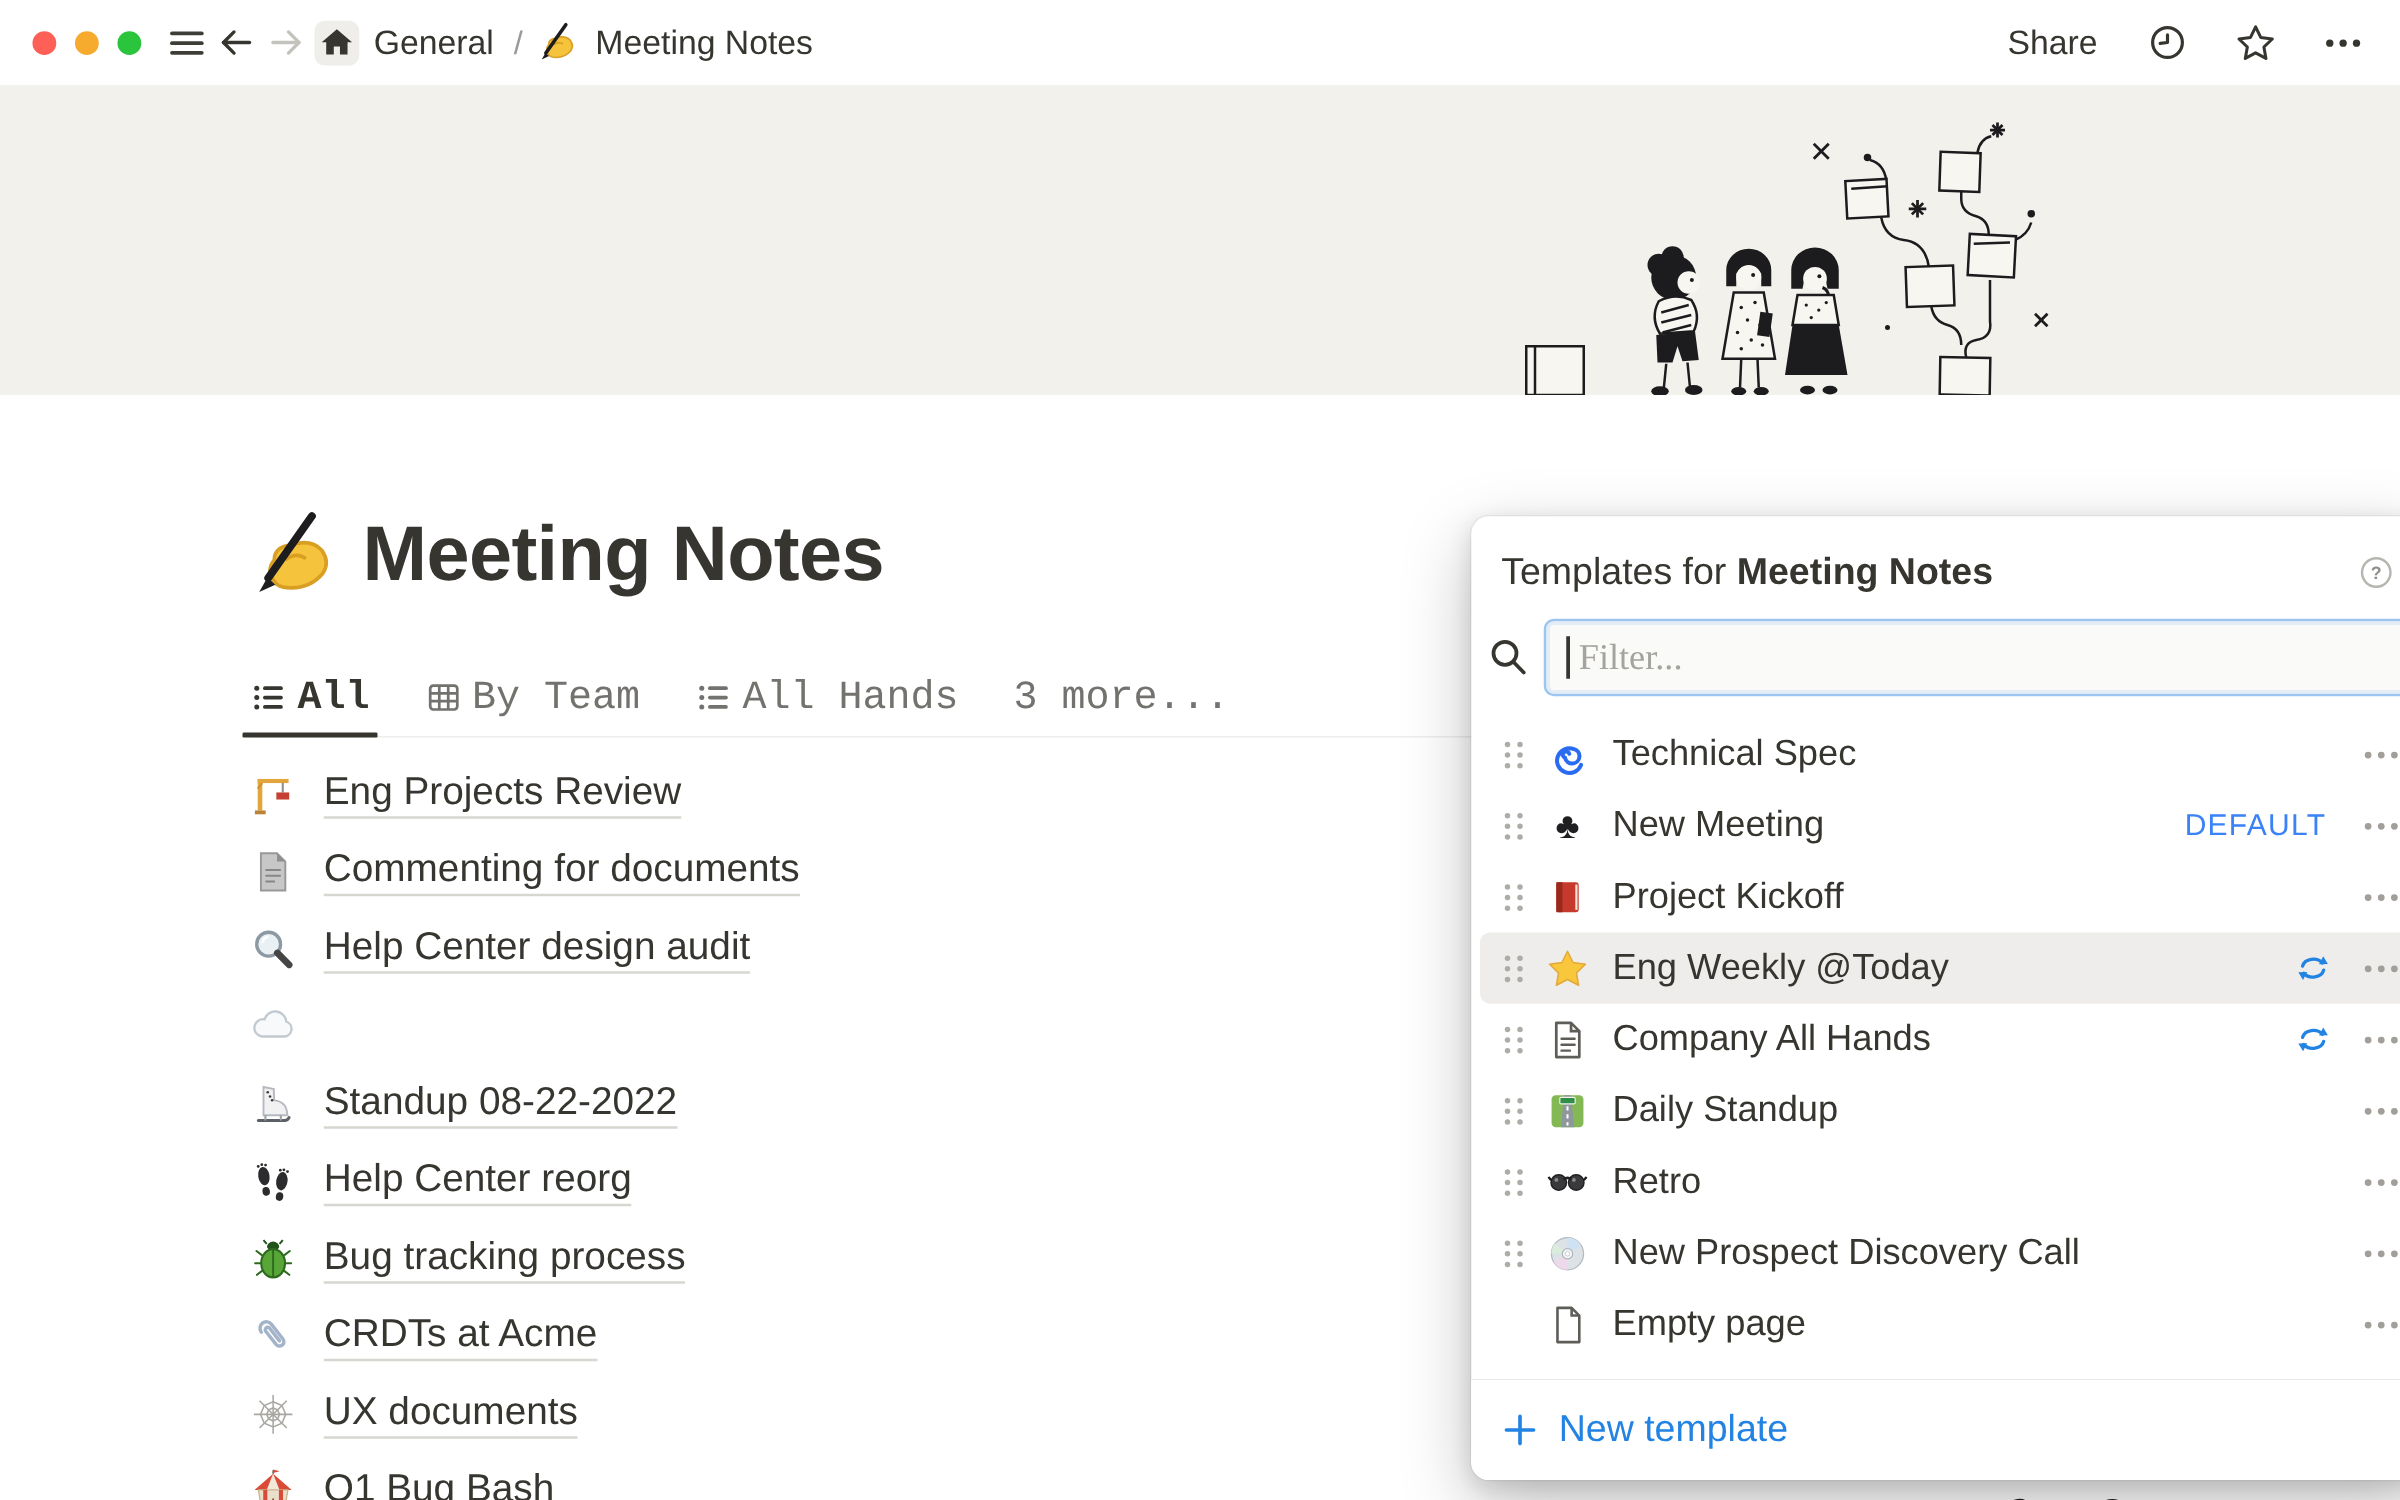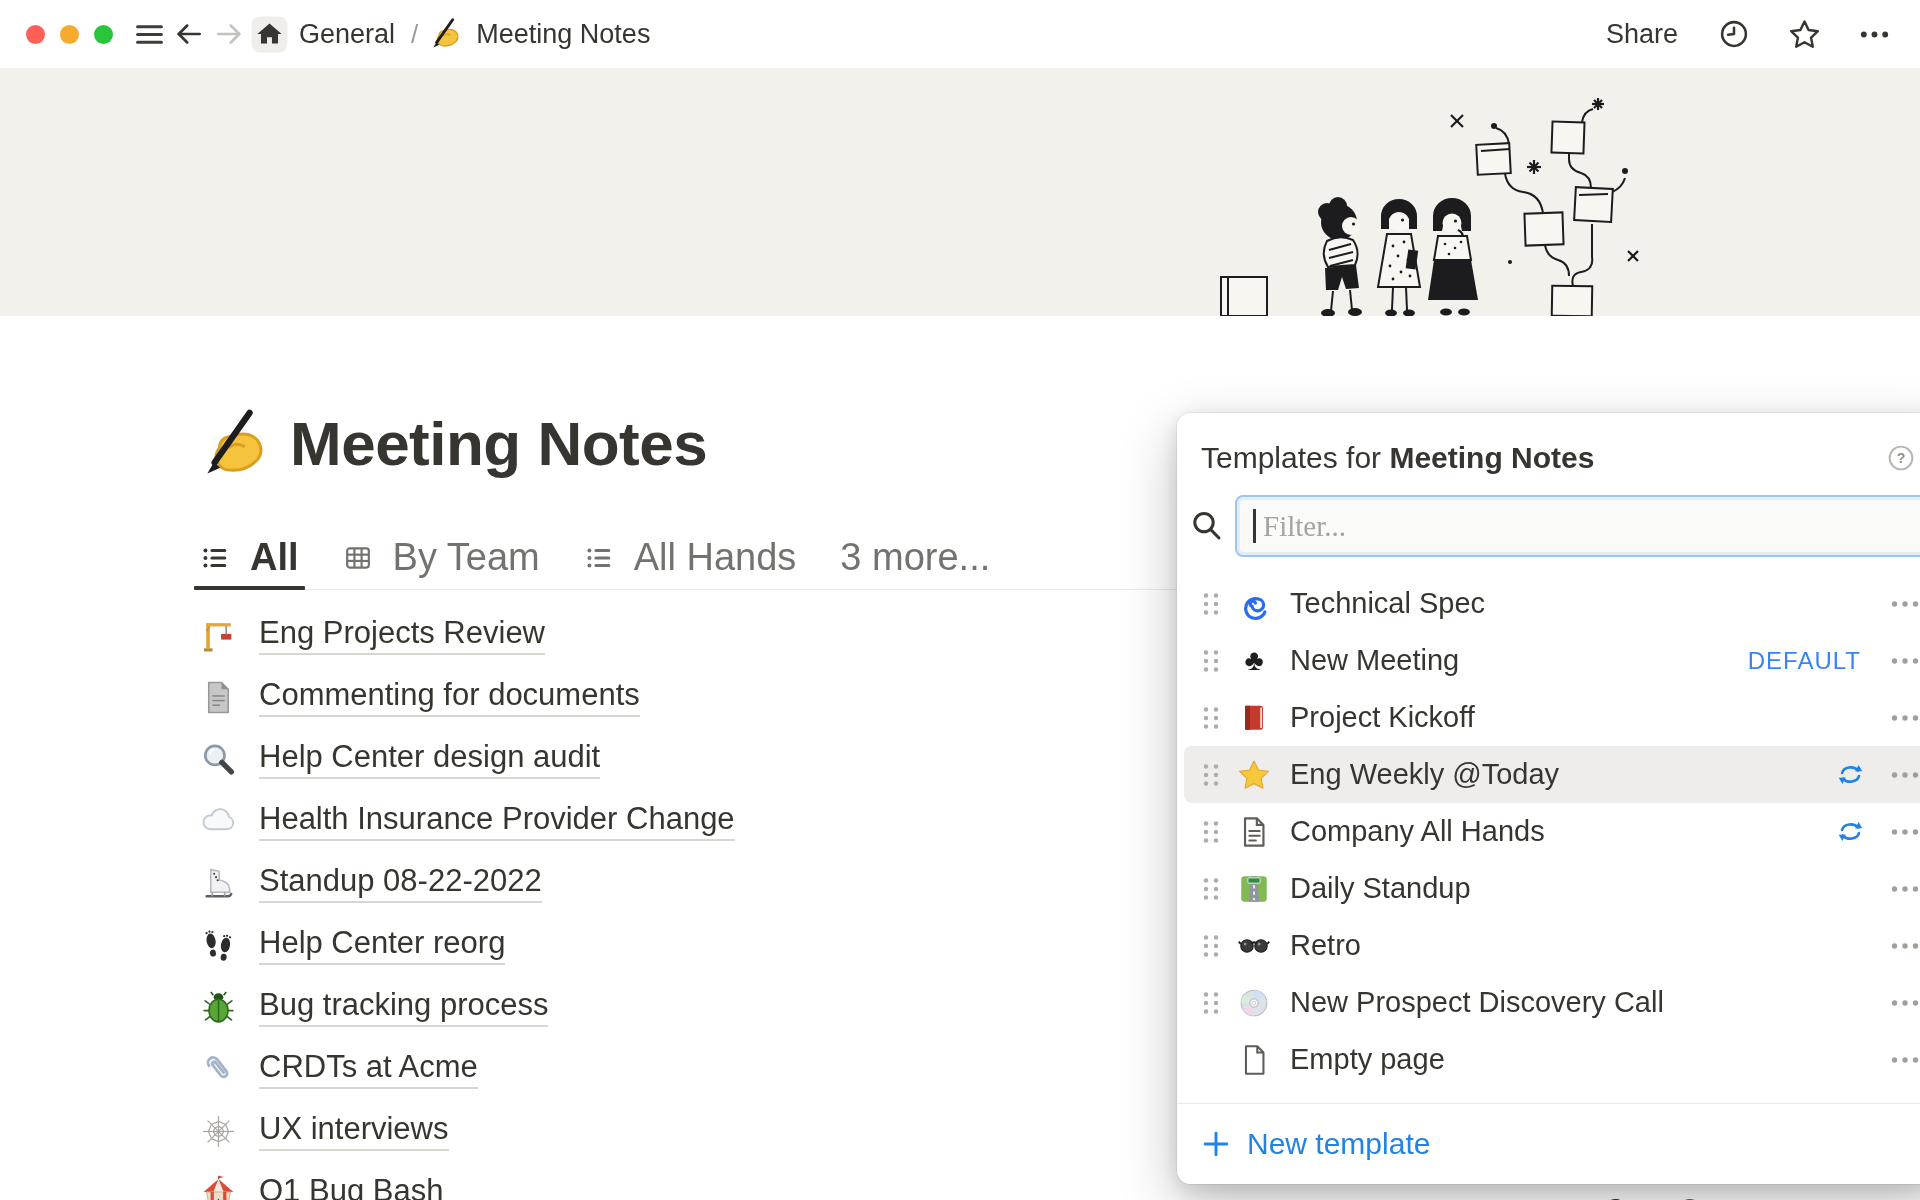--- a/index.html
+++ b/index.html
@@ -34,21 +34,21 @@
   
   .cover{position:absolute;top:64px;left:0;right:0;height:252px;background:var(--cover);overflow:hidden;}
   .cover svg{position:absolute;left:1205px;top:0;}
 
   
   .page-title{position:absolute;left:200px;top:408px;display:flex;align-items:center;gap:20px;z-index:1;}
   .page-title .t-icon{width:70px;height:70px;}
   .page-title .t-text{font-size:62px;font-weight:700;letter-spacing:-0.5px;}
 
   .tabs{position:absolute;left:200px;top:526px;width:990px;height:64px;display:flex;align-items:center;gap:44px;border-bottom:1px solid var(--divider);z-index:1;}
-  .tab{position:relative;display:flex;align-items:center;gap:20px;height:100%;font-size:38px;color:var(--text2);font-weight:500;cursor:default;}
+  .tab{position:relative;display:flex;align-items:center;gap:8px;height:100%;font-size:32px;color:var(--text2);font-weight:500;cursor:default;font-family:Liberation Mono, monospace;}
   .tab .tab-ic{display:flex;align-items:center;}
   .tab.active{color:var(--text);font-weight:700;}
   .tab.active::after{content:"";position:absolute;left:-6px;right:-6px;bottom:-1px;height:4px;background:var(--text);border-radius:1px;}
 
   .page-list{position:absolute;left:200px;top:604px;z-index:1;}
   .p-item{height:62px;display:flex;align-items:center;gap:22px;}
   .p-item .p-ic{width:37px;height:37px;flex:0 0 auto;}
   .p-item .p-label{font-size:31px;font-weight:500;border-bottom:2px solid var(--underline);padding-bottom:3px;line-height:1.15;}
 
   
@@ -381,21 +381,20 @@
           </svg>
         </span>
         <span class="p-label">Help Center design audit</span>
       </div>
       <div class="p-item">
         <span class="p-ic">
           <svg viewBox="0 0 36 36" width="37" height="37" aria-hidden="true" style="display:block">
             <path d="M9 25.5 h17.5 a6 6 0 0 0 1.7 -11.7 a8.6 8.6 0 0 0 -16.8 -1.7 a6.3 6.3 0 0 0 -2.4 13.4 z" fill="#f7f9fa" stroke="#c2c9cf" stroke-width="1.8"></path>
           </svg>
         </span>
-        <span class="p-label">Health Insurance Provider Change</span>
       </div>
       <div class="p-item">
         <span class="p-ic">
           <svg viewBox="0 0 36 36" width="37" height="37" aria-hidden="true" style="display:block">
             <path d="M10.5 4.5 l8 1.6 l0.3 8.6 c5.8 0.9 9.3 3.6 9.9 8.3 l0.4 3.5 h-18.6 z" fill="#f1f1f1" stroke="#b6bac0" stroke-width="1.5"></path>
             <g fill="#3a3a3c">
               <circle cx="13.8" cy="8.6" r="1"></circle>
               <circle cx="15.6" cy="11.8" r="1"></circle>
               <circle cx="17.2" cy="14.8" r="1"></circle>
             </g>
@@ -459,21 +458,21 @@
             <g stroke="#a9a7a2" stroke-width="1.2" fill="none">
               <line x1="18" y1="3" x2="18" y2="33"></line>
               <line x1="3" y1="18" x2="33" y2="18"></line>
               <line x1="7.4" y1="7.4" x2="28.6" y2="28.6"></line>
               <line x1="28.6" y1="7.4" x2="7.4" y2="28.6"></line>
               <polygon points="18,8.2 24.9,11.1 27.8,18 24.9,24.9 18,27.8 11.1,24.9 8.2,18 11.1,11.1"></polygon>
               <polygon points="18,13 21.5,14.5 23,18 21.5,21.5 18,23 14.5,21.5 13,18 14.5,14.5"></polygon>
             </g>
           </svg>
         </span>
-        <span class="p-label">UX interviews</span>
+        <span class="p-label">UX documents</span>
       </div>
       <div class="p-item">
         <span class="p-ic">
           <svg viewBox="0 0 36 36" width="37" height="37" aria-hidden="true" style="display:block">
             <polygon points="18,3.8 32.5,16.5 3.5,16.5" fill="#da4a38"></polygon>
             <polygon points="18,3.8 13,16.5 23,16.5" fill="#f3e9da"></polygon>
             <path d="M6.5 16.5 h23 l-2.2 13 h-18.6 z" fill="#eadfcb" stroke="#c9b48e" stroke-width="1"></path>
             <rect x="10.3" y="16.5" width="3.2" height="13" fill="#da4a38"></rect>
             <rect x="22.5" y="16.5" width="3.2" height="13" fill="#da4a38"></rect>
             <polygon points="14.8,29.5 21.2,29.5 18,22.5" fill="#8d2c20"></polygon>

